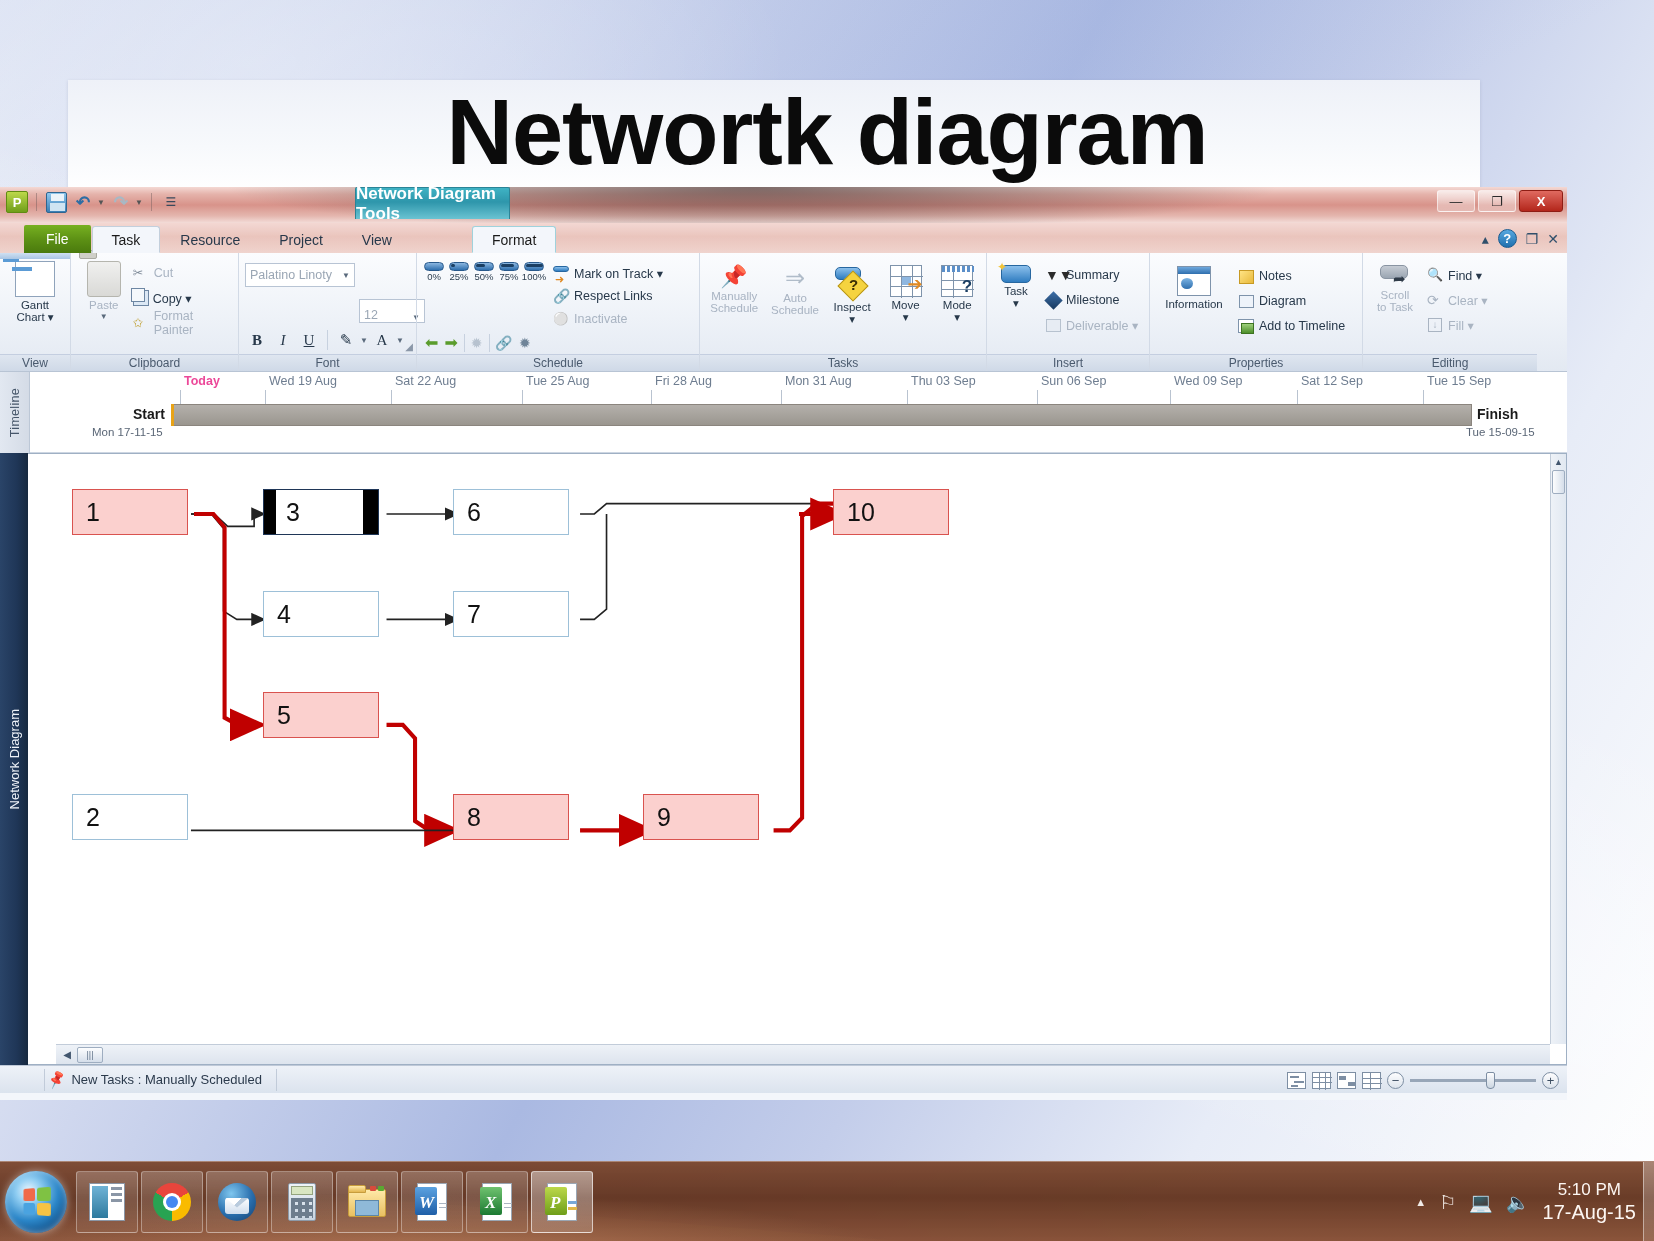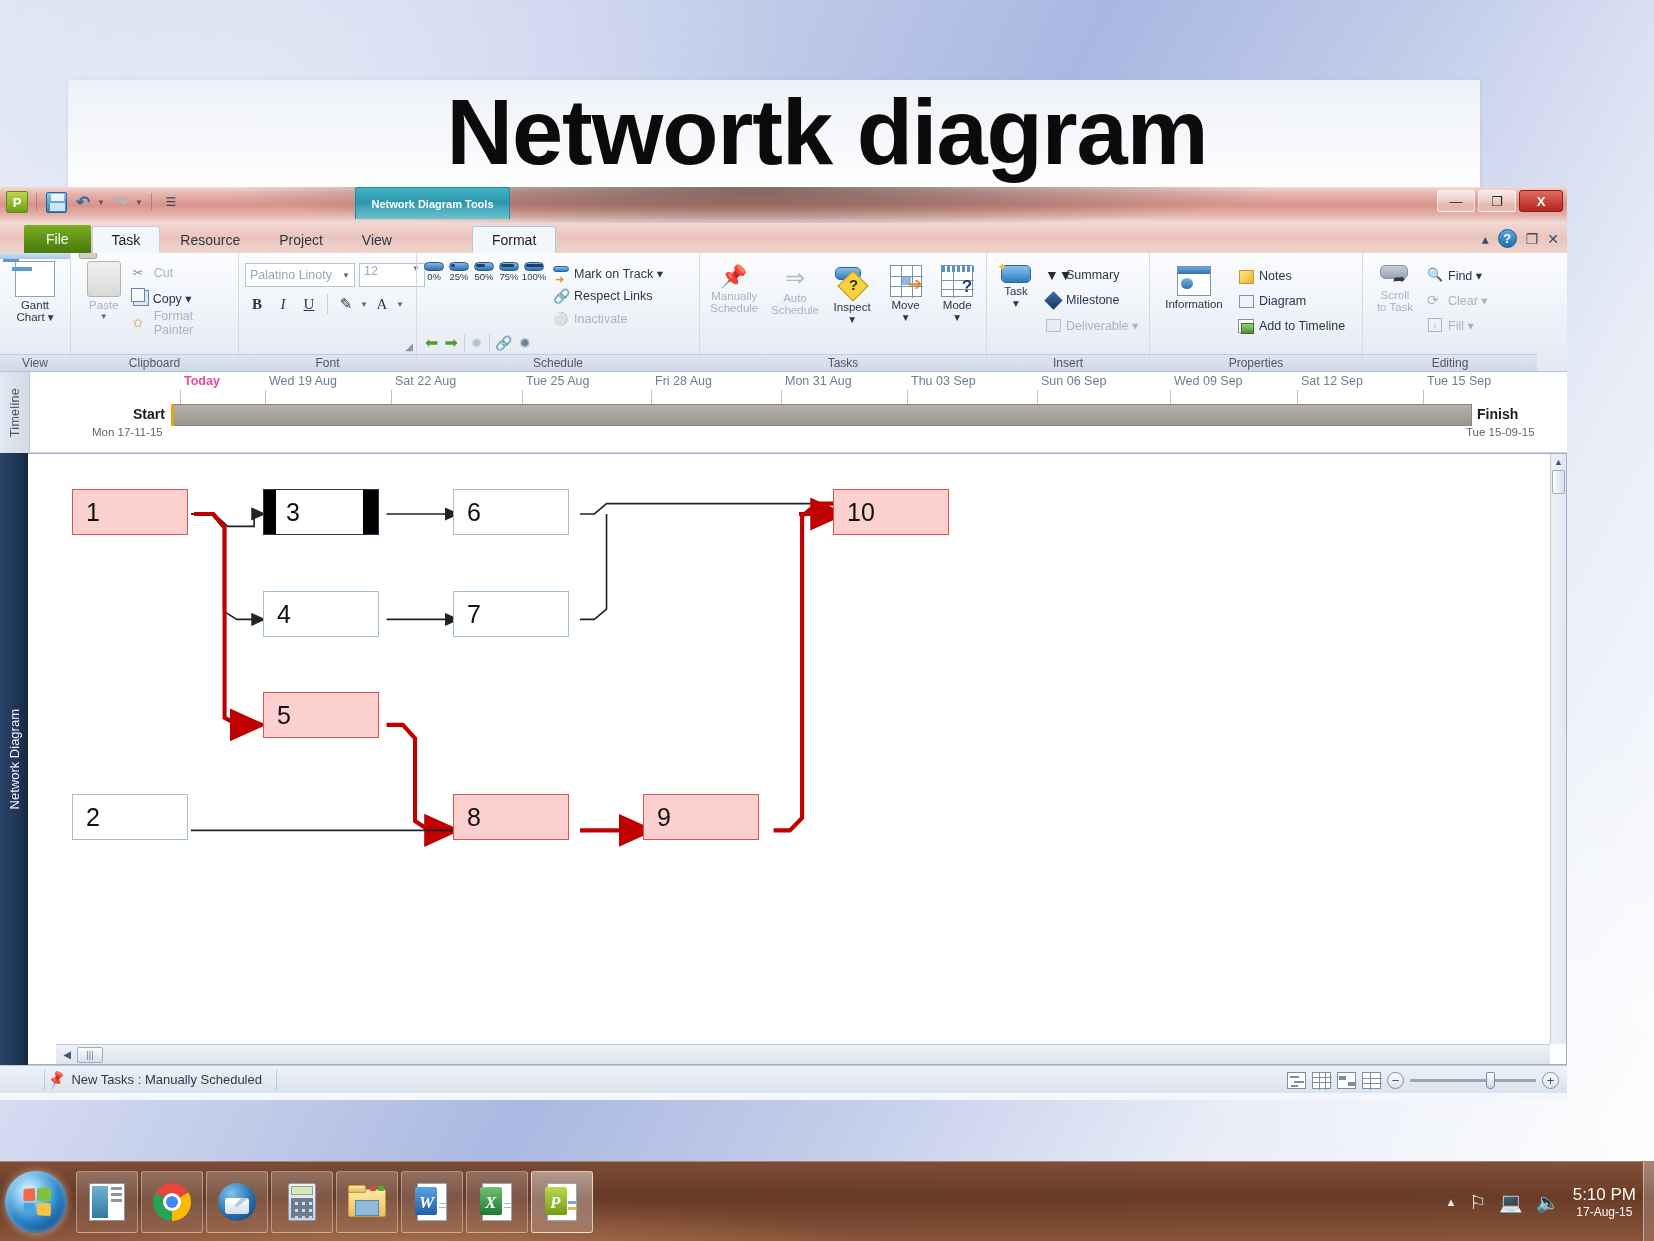--- a/index.html
+++ b/index.html
@@ -84,21 +84,21 @@
   .wb.close{background:linear-gradient(180deg,#e06a60,#b3261b);color:#fff;border-color:#8e1d14;
       width:44px;font-weight:bold;}
 
   
   .ctx-tab{
     position:absolute; left:355px; top:0px; width:155px; height:32px;
     background:linear-gradient(180deg,#3fb3c4 0%, #2e96ab 45%, #6ac3d2 100%);
     border:1px solid #2b8497; border-bottom:none; border-radius:2px 2px 0 0;
     display:flex;align-items:center;justify-content:center; z-index:3;
   }
-  .ctx-tab span{font-size:11px;font-weight:bold;color:#ffffff;}
+  .ctx-tab span{font-size:17px;font-weight:bold;color:#ffffff;}
 
   
   .tabstrip{
     position:relative; height:30px; width:100%;
     background:linear-gradient(180deg,#f0ccc6 0%, #e7bdb4 45%, #f0d4ce 100%);
     display:flex; align-items:flex-end; padding-left:24px; gap:1px;
   }
   .tabstrip:before{
     content:"";position:absolute;left:0;top:0;width:100%;height:100%;
     background:linear-gradient(180deg, rgba(255,255,255,.22), rgba(255,255,255,0));
@@ -170,22 +170,22 @@
   .ico-brush{color:#c2a33b;}
   .pct{width:22px;display:flex;flex-direction:column;align-items:center;}
   .pct .pill{width:20px;height:9px;border-radius:5px;
      background:linear-gradient(180deg,#8ab6e0,#2f6fae);border:1px solid #28598c;position:relative;}
   .pct .pill i{position:absolute;left:1px;top:1px;height:3px;background:#1b3f63;border-radius:2px;}
   .pct .t{font-size:9.5px;color:#2c3e50;line-height:1;margin-top:1px;}
   .fontbox{width:110px;height:24px;border:1px solid #b8c4d4;background:#fff;
       display:flex;align-items:center;justify-content:space-between;padding:0 4px;
       font-size:12.5px;color:#9aa6b4;}
   .sizebox{width:66px;height:24px;border:1px solid #b8c4d4;background:#fff;
-      display:flex;align-items:flex-start;justify-content:space-between;padding:0 4px;
-      font-size:12.5px;color:#9aa6b4;}
+      display:flex;align-items:flex-end;justify-content:space-between;padding:0 4px;
+      font-size:12.5px;color:#9aa6b4;margin-top:36px;}
   .fmtbtn{width:24px;height:24px;display:flex;align-items:center;justify-content:center;
       font-size:15px;color:#27384a;}
   .dlg-launcher{position:absolute;right:3px;bottom:1px;font-size:10px;color:#8a97a8;}
   .arrow-green{font-size:16px;line-height:1;}
   .chev{font-size:8px;color:#5a6a7c;}
 
   .ico-link{color:#6f8498;font-size:14px;}
   .ico-pin{font-size:22px;color:#b7c2cf;}
   .ico-autoarrow{font-size:24px;color:#b0bcc9;}
   .ico-inspect{width:34px;height:34px;position:relative;}
@@ -339,21 +339,21 @@
     display:flex;align-items:center;justify-content:center;
   }
   .tb-item.active{
     background:linear-gradient(180deg, rgba(255,255,255,.45), rgba(255,255,255,.16));
     border-color:rgba(255,255,255,.62);
   }
   .app-ico{width:42px;height:42px;position:relative;}
   .tray{position:absolute;right:6px;top:0;height:80px;display:flex;align-items:center;gap:13px;z-index:3;}
   .tray .t-ico{color:#f2ece8;font-size:19px;}
   .tray-clock{color:#fdf7f3;font-size:17px;text-align:center;line-height:1.25;padding-right:12px;}
-  .tray-clock .d{font-size:12px;}
+  .tray-clock .d{font-size:20px;}
   .show-desktop{position:absolute;right:0;top:0;width:11px;height:80px;
      background:linear-gradient(180deg,rgba(255,255,255,.30),rgba(255,255,255,.12));
      border-left:1px solid rgba(255,255,255,.45);}
 </style>
 </head>
 <body>
 
 <div id="slide-bg"></div>
 <div id="slide-wedge"></div>
 <div id="title-box"></div>

